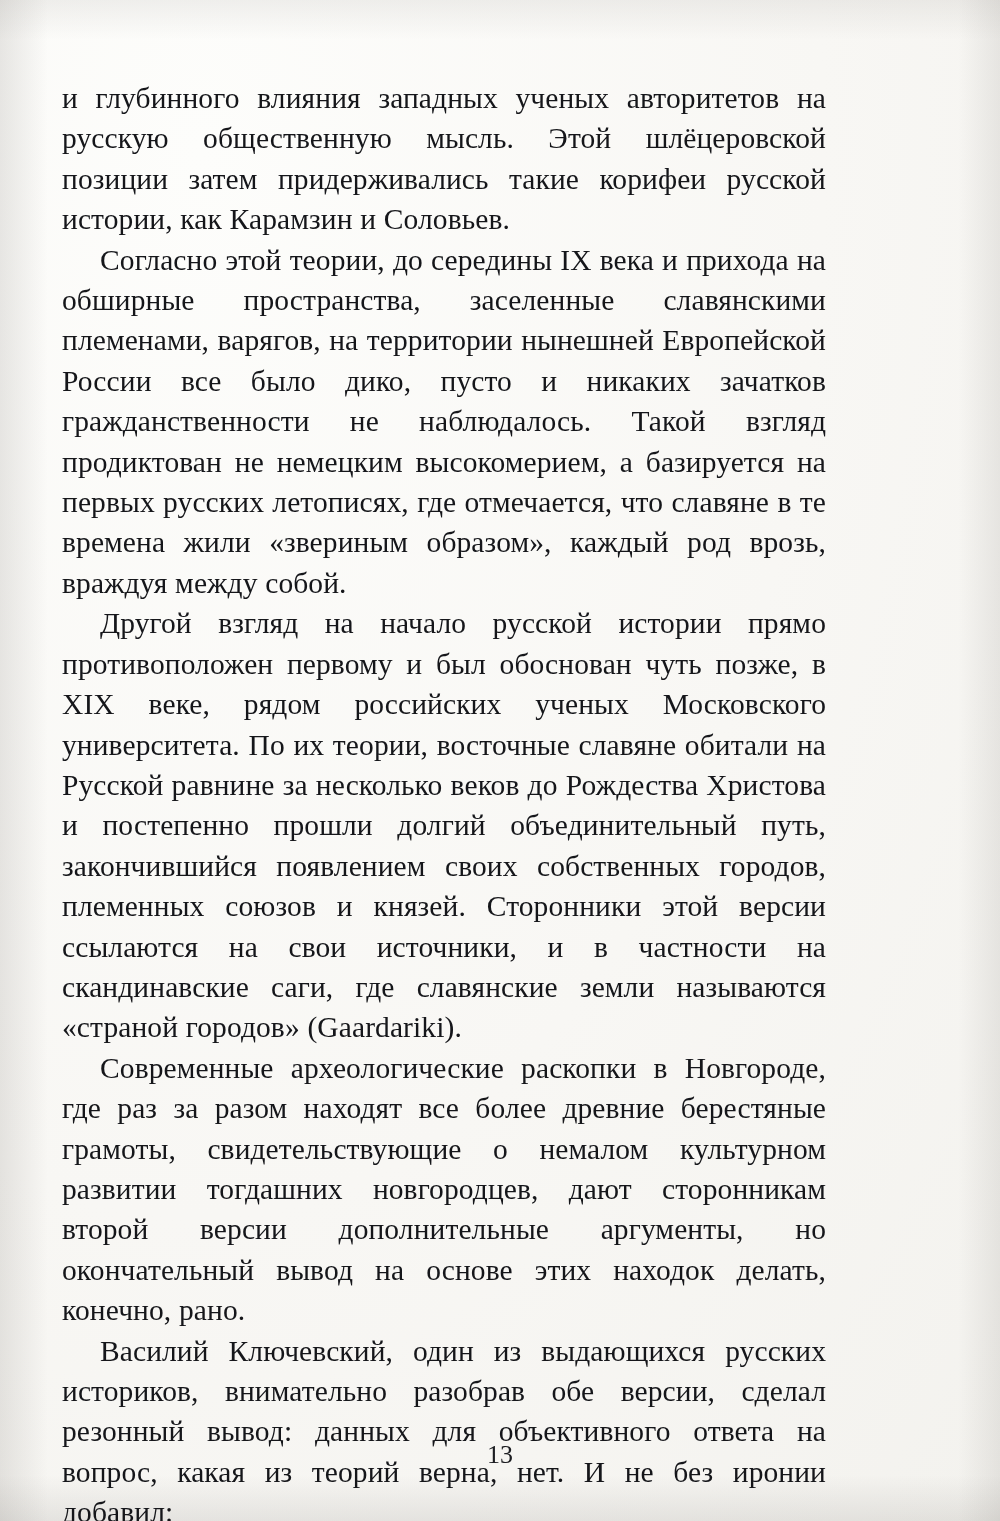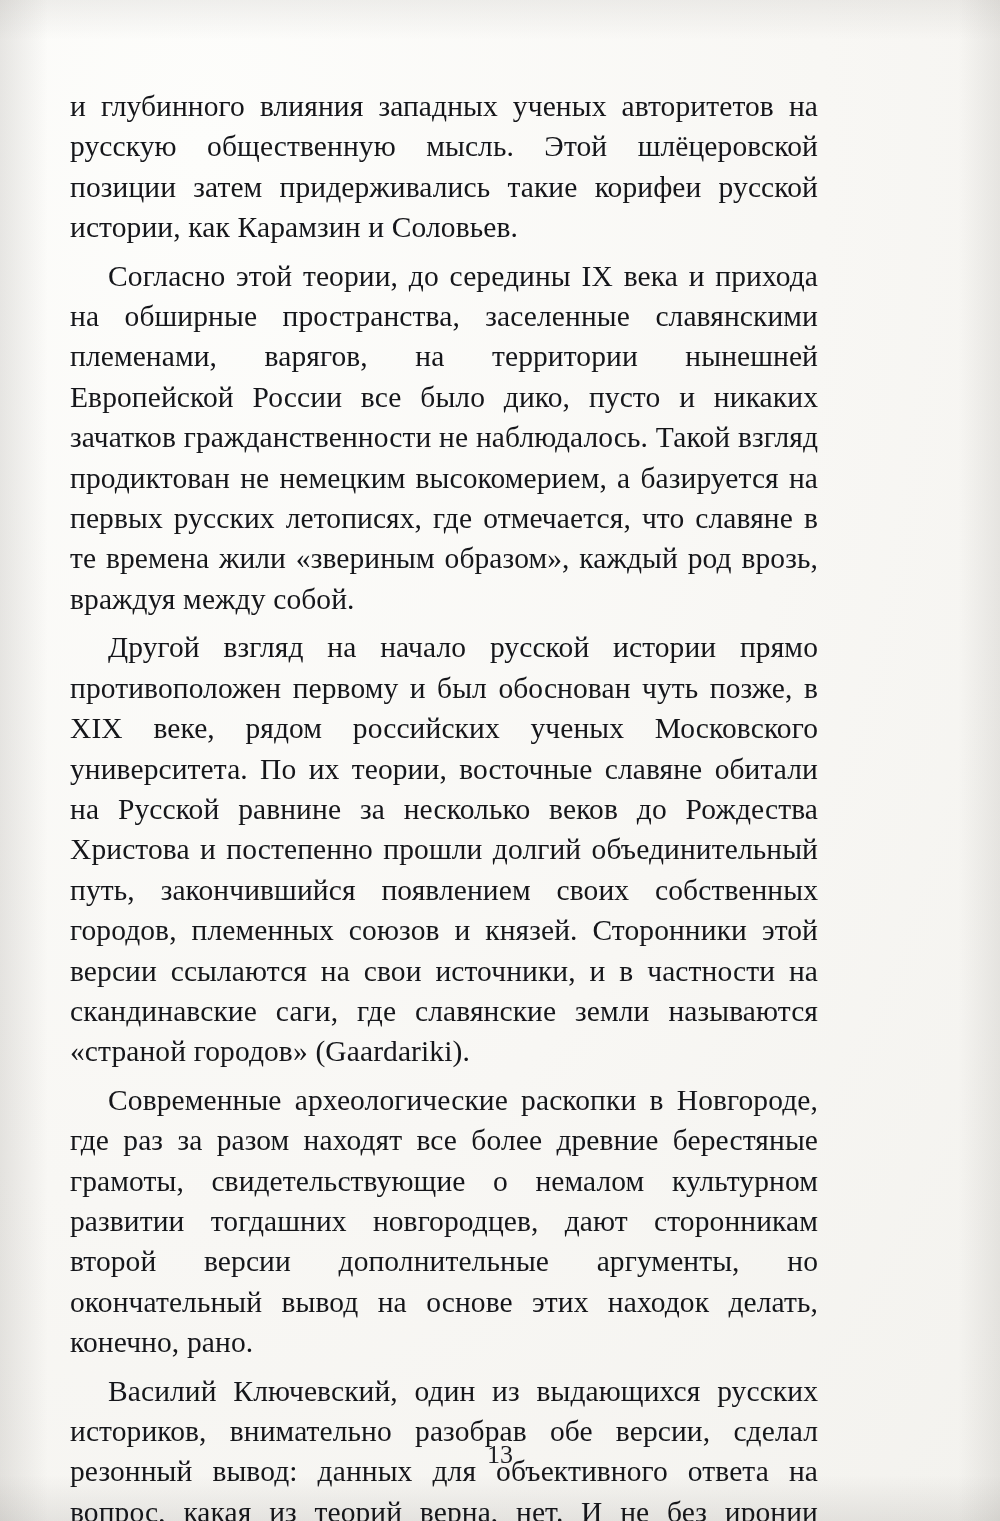--- a/index.html
+++ b/index.html
@@ -37,21 +37,21 @@
   }
 
   .text-column {
     position: absolute;
     left: 62px;
     top: 78px;
     width: 764px;
   }
 
   p.body-par {
-    margin: 8px;
+    margin: 0;
     font-size: 29.5px;
     line-height: 40.4px;
     text-align: justify;
     text-justify: inter-word;
     letter-spacing: 0.1px;
     word-spacing: 0.2px;
     color: #15161a;
   }
   p.body-par.indent {
     text-indent: 38px;

